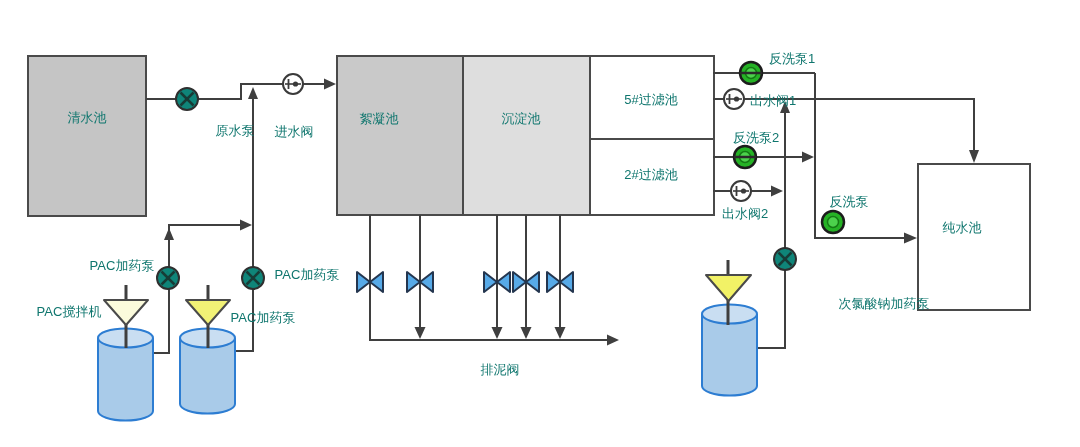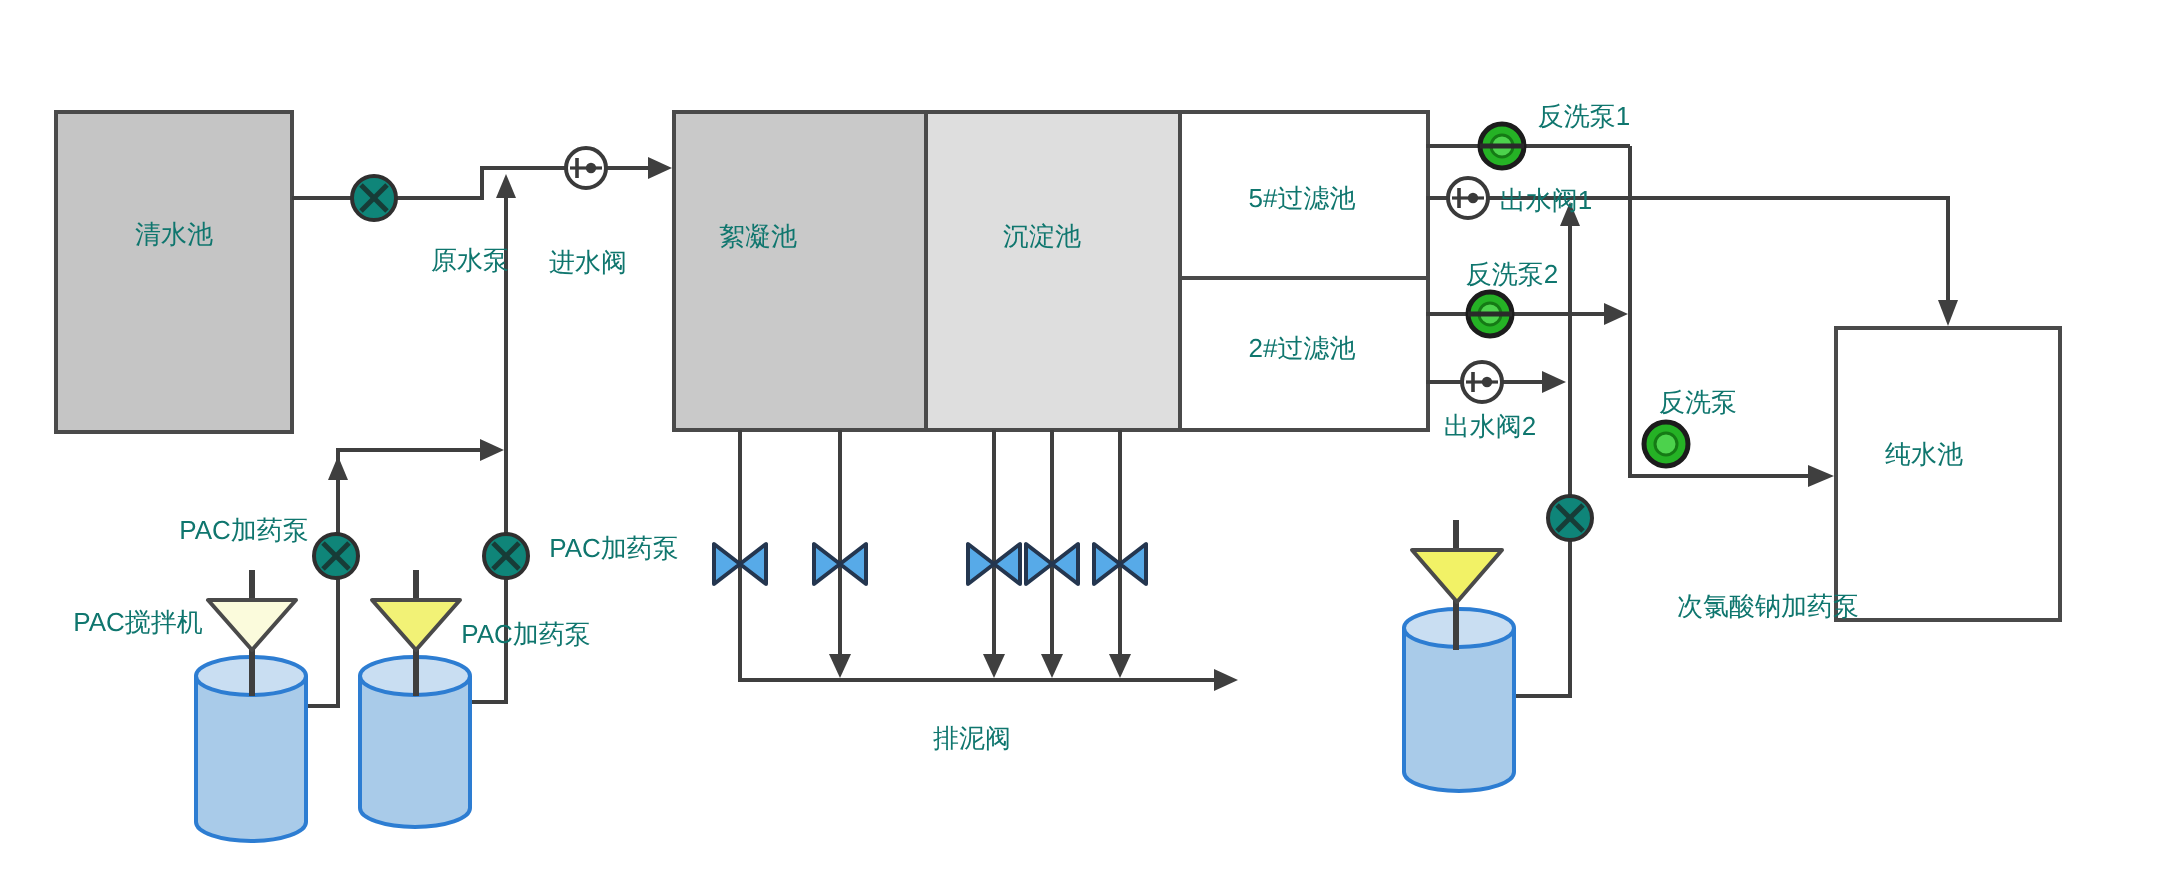--- a/index.html
+++ b/index.html
@@ -184,15 +184,15 @@
 <div class="lbl" style="left:792px;top:58px;">反洗泵1</div>
 <div class="lbl" style="left:773px;top:100px;">出水阀1</div>
 <div class="lbl" style="left:756px;top:137px;">反洗泵2</div>
 <div class="lbl" style="left:745px;top:213px;">出水阀2</div>
 <div class="lbl" style="left:849px;top:201px;">反洗泵</div>
 <div class="lbl" style="left:122px;top:265px;">PAC加药泵</div>
 <div class="lbl" style="left:307px;top:274px;">PAC加药泵</div>
 <div class="lbl" style="left:69px;top:311px;">PAC搅拌机</div>
 <div class="lbl" style="left:263px;top:317px;">PAC加药泵</div>
 <div class="lbl" style="left:884px;top:279px;margin-top:24px;">次氯酸钠加药泵</div>
-<div class="lbl" style="left:486px;top:369px;">排泥阀</div>
+<div class="lbl" style="left:500px;top:369px;">排泥阀</div>
 
 </div>
 
 </body></html>

